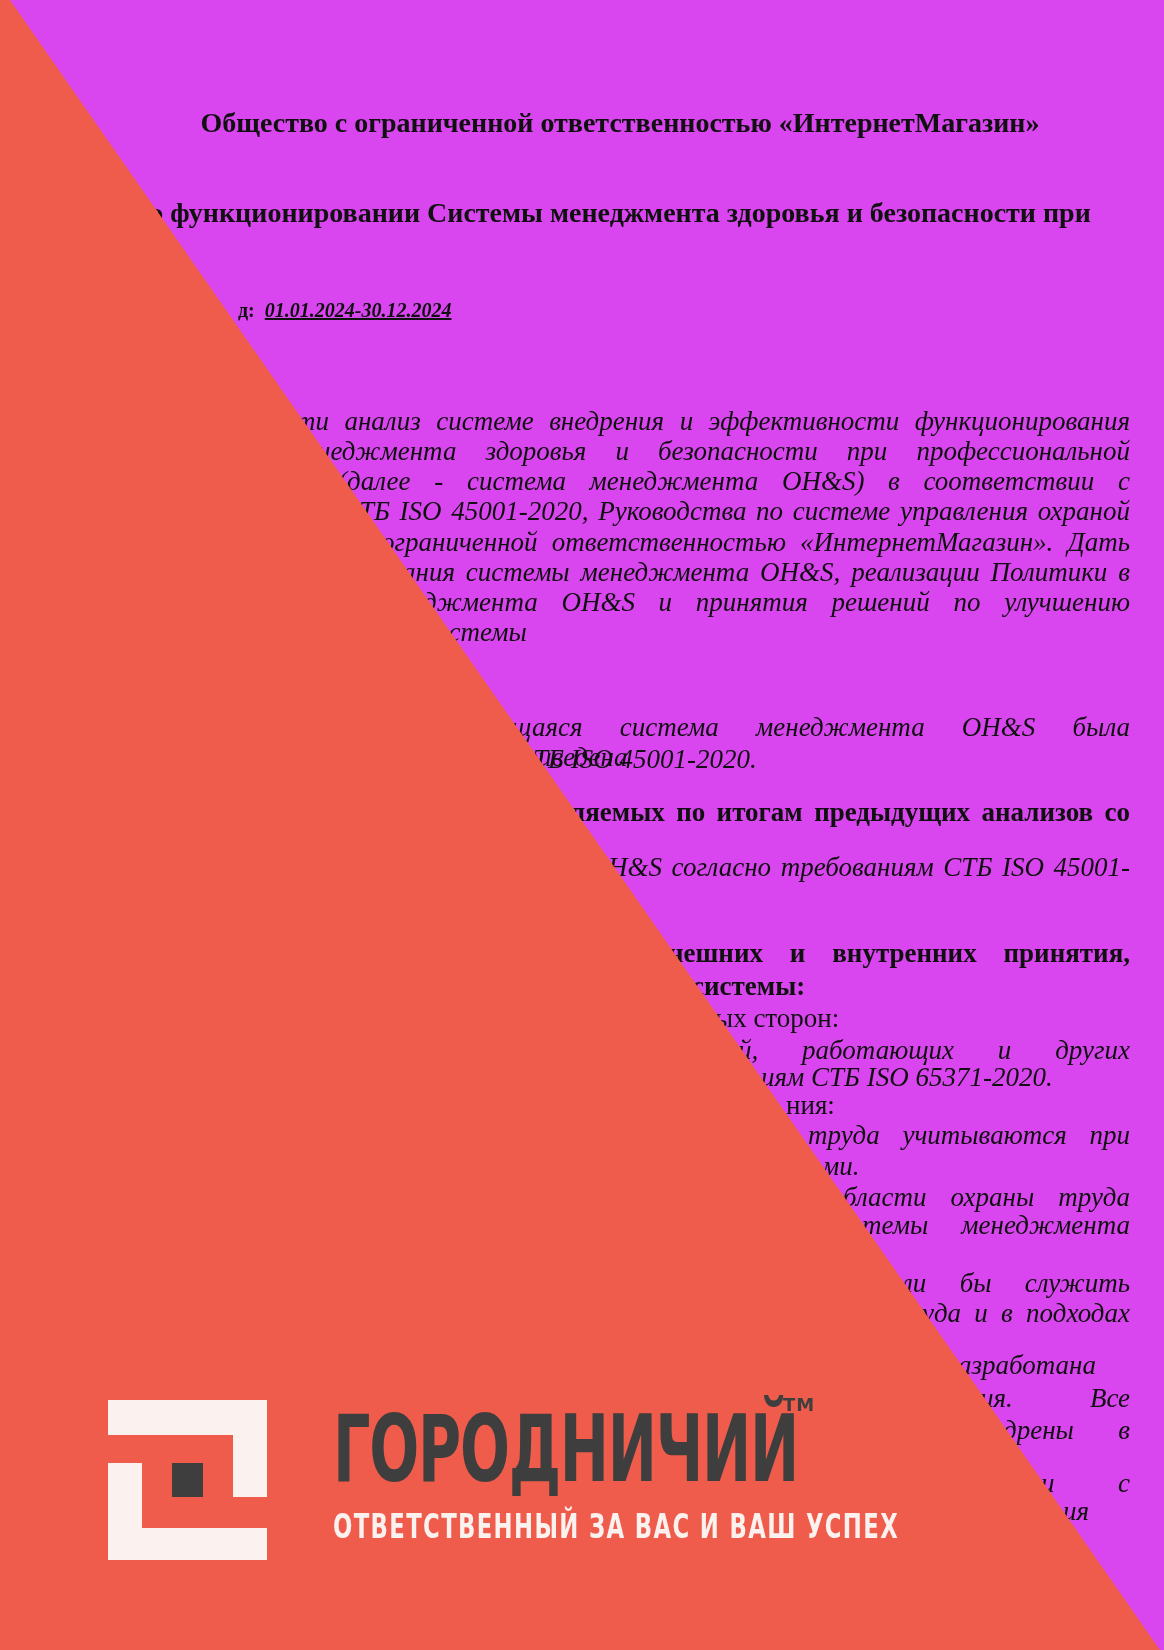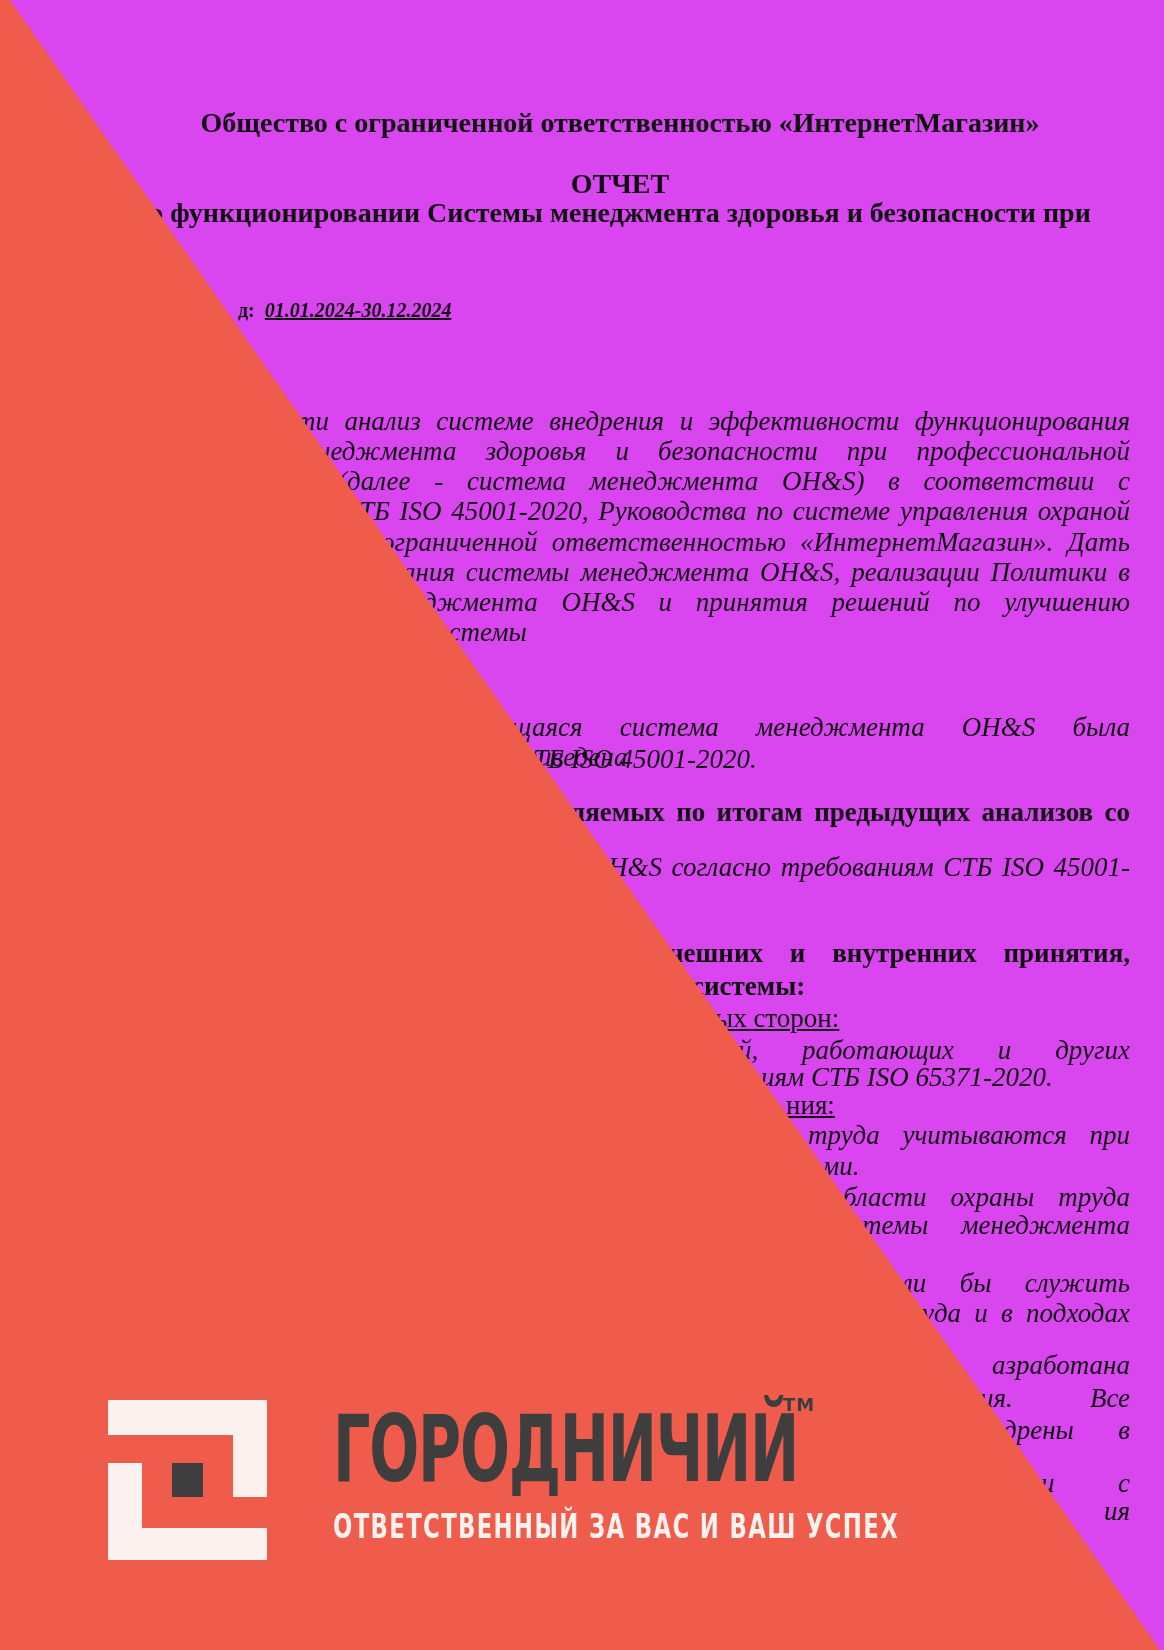--- a/index.html
+++ b/index.html
@@ -9,23 +9,23 @@
   }
   
   .doc-header{position:absolute;left:110px;right:74px;text-align:center;
     font-weight:bold;font-size:28px;line-height:30px;white-space:nowrap;}
   .period-line{position:absolute;font-size:20px;white-space:nowrap;}
   .period-label{font-weight:bold;}
   .period-value{font-weight:bold;font-style:italic;text-decoration:underline;margin-left:10px;}
   .frag{position:absolute;font-size:27px;line-height:30px;white-space:nowrap;z-index:1;}
   .frag.italic{font-style:italic;}
   .frag.bold{font-weight:bold;}
-  .frag.underline{text-decoration:underline;}
+  .frag.underline{}
   .frag.just{text-align:justify;text-align-last:justify;white-space:normal;}
-  .frag.right{text-align:right;}
+  .frag.right{}
   
   #sash{
     position:absolute;left:0;top:0;width:1164px;height:1650px;z-index:2;
     clip-path:polygon(0 0, 10px 0, 1160px 1650px, 0 1650px);
   }
   
   #logo{position:absolute;z-index:3;left:0;top:0;width:1164px;height:1391px;pointer-events:none;}
   .mark-rect{position:absolute;}
   #logo-text{
     position:absolute;left:333px;top:1412px;height:76px;
@@ -44,21 +44,20 @@
     font-size:34px;line-height:36px;letter-spacing:2px;
     transform:scaleX(0.67);transform-origin:left top;white-space:nowrap;
   }
 </style>
 </head>
 <body>
 
 <div id="page" style="background: #d946ef; padding-left: 40px;">
 
   <div class="doc-header" style="top:108px">Общество с ограниченной ответственностью «ИнтернетМагазин»</div>
-  <div class="doc-header" style="top:169px">ОТЧЕТ</div>
   <div class="doc-header" style="top:198px">о функционировании Системы менеджмента здоровья и безопасности при</div>
 
   <div class="period-line" style="left:238px;top:299px">
     <span class="period-label">д:</span><span class="period-value">01.01.2024-30.12.2024</span>
   </div>
 
   <div id="frag-container">
       <div class="frag italic just" style="top: 406px; left: 296px; right: 74px;">ти анализ системе внедрения и эффективности функционирования</div>
       <div class="frag italic just" style="top: 436px; left: 317px; right: 74px;">неджмента здоровья и безопасности при профессиональной</div>
       <div class="frag italic just" style="top: 466px; left: 338px; right: 74px;">(далее - система менеджмента OH&amp;S) в соответствии с</div>

